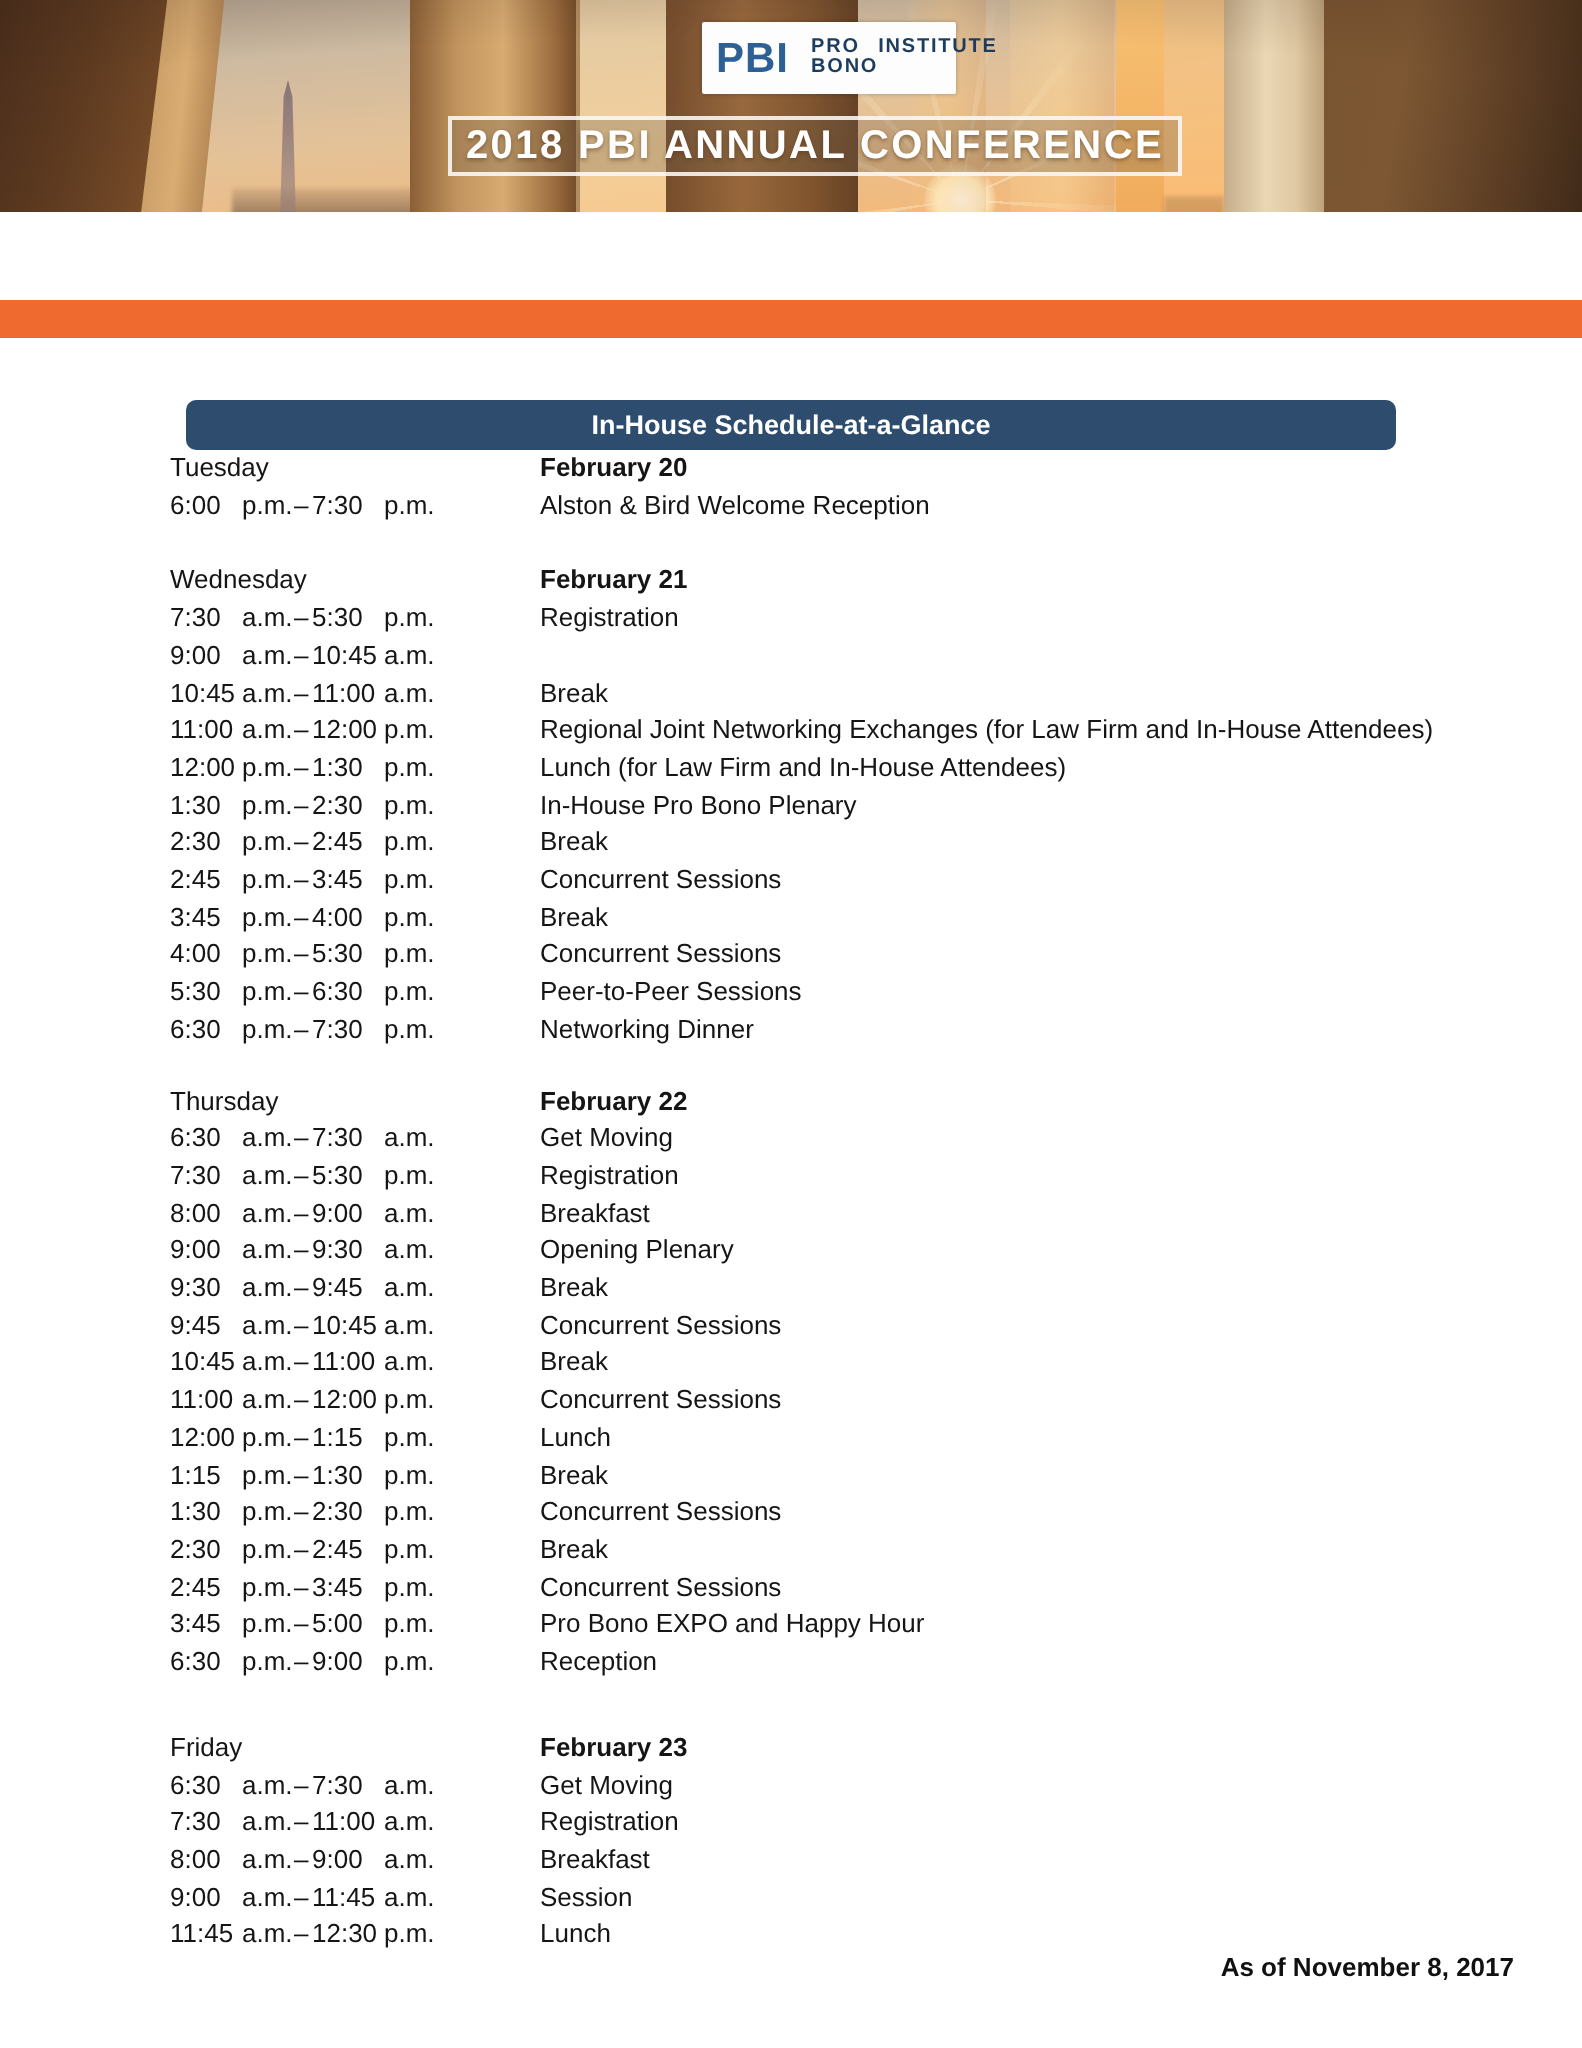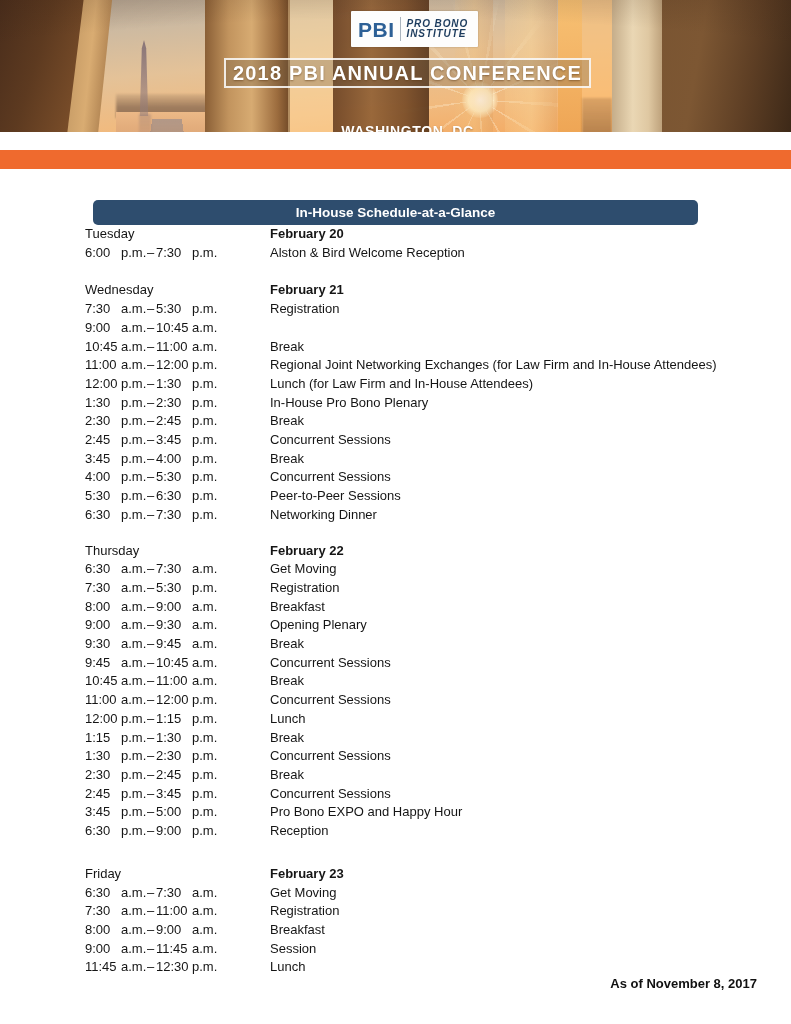--- a/index.html
+++ b/index.html
@@ -2,21 +2,21 @@
 <html><head>
 <meta charset="utf-8">
 <style>
   html,body{margin:0;padding:0;background:#fff;}
   .page{
     position:relative;width:791px;height:1024px;background:#fff;overflow:hidden;
     font-family:"Liberation Sans",sans-serif;color:#151515;
   }
 
   
-  .hero{position:relative;width:791px;height:132px;overflow:hidden;background:#0369a1;}
+  .hero{position:relative;width:791px;height:106px;overflow:hidden;background:#0369a1;}
   .hero *{position:absolute;}
   .sky{left:0;top:0;width:791px;height:150px;
     background:linear-gradient(175deg,#b3a493 0%,#cdbaa1 18%,#e4c298 40%,#f1ba7e 65%,#f4a961 85%,#f19f56 100%);}
   .sun-rays{left:370px;top:-10px;width:220px;height:220px;border-radius:50%;opacity:.8;
     background:repeating-conic-gradient(from 8deg at 50% 50%,rgba(255,246,222,.55) 0deg 3deg,rgba(255,246,222,0) 3deg 28deg);
     -webkit-mask:radial-gradient(circle at 50% 50%,#000 0%,rgba(0,0,0,.5) 35%,transparent 68%);
             mask:radial-gradient(circle at 50% 50%,#000 0%,rgba(0,0,0,.5) 35%,transparent 68%);}
   .sun-glow{left:350px;top:-30px;width:260px;height:260px;
     background:radial-gradient(circle at 50% 50%,#fffaе8 0%,#fff6df 6%,#ffe9b4 16%,rgba(255,212,132,.8) 32%,rgba(255,196,115,0) 68%);}
   .sun-core{left:462px;top:82px;width:36px;height:36px;border-radius:50%;
@@ -55,22 +55,22 @@
   .rwall{left:662px;width:130px;
     background:linear-gradient(100deg,#7a5532 0%,#7d5733 30%,#5d3e24 65%,#392616 100%);}
   .vignette{left:0;top:0;width:791px;height:150px;
     background:radial-gradient(120% 95% at 50% 68%,rgba(0,0,0,0) 58%,rgba(55,32,18,.28) 100%);}
 
   
   .logo{left:351px;top:11px;width:127px;height:36px;background:#fdfdfd;border-radius:1px;
     display:flex;align-items:center;padding:0 0 0 7px;box-sizing:border-box;box-shadow:0 0 2px rgba(0,0,0,.25);position:absolute;}
   .logo-abbr{position:static;font-weight:bold;font-size:21px;letter-spacing:.5px;color:#2d6096;line-height:1;}
   .logo-divider{position:static;display:inline-block;width:1px;height:24px;background:#aab4be;margin:0 6px 0 5px;}
-  .logo-name{position:static;display:flex;flex-direction:column;justify-content:center;line-height:10.5px;
-    font-weight:bold;font-size:10px;letter-spacing:.9px;color:#1d3c5e;font-style:italic;}
+  .logo-name{position:static;display:flex;justify-content:center;line-height:10.5px;
+    font-weight:bold;font-size:10px;letter-spacing:.9px;color:#1d3c5e;}
   .logo-name span{position:static;}
   .title-box{left:224px;top:58px;width:367px;height:30px;box-sizing:border-box;
     border:2px solid rgba(255,255,255,.85);background:rgba(105,92,72,.30);
     display:flex;align-items:center;justify-content:center;}
   .title-box span{position:static;color:#fff;font-weight:bold;font-size:20px;letter-spacing:1.2px;
     text-shadow:0 1px 2px rgba(90,55,20,.55);white-space:nowrap;}
   .hero-dates{left:224px;top:106px;width:367px;text-align:center;color:#fff;font-weight:bold;
     font-size:14px;letter-spacing:.6px;text-shadow:0 1px 2px rgba(90,55,20,.55);}
   .hero-loc{left:224px;top:123px;width:367px;text-align:center;color:#fff;font-weight:bold;
     font-size:14px;letter-spacing:.6px;text-shadow:0 1px 2px rgba(90,55,20,.55);}

